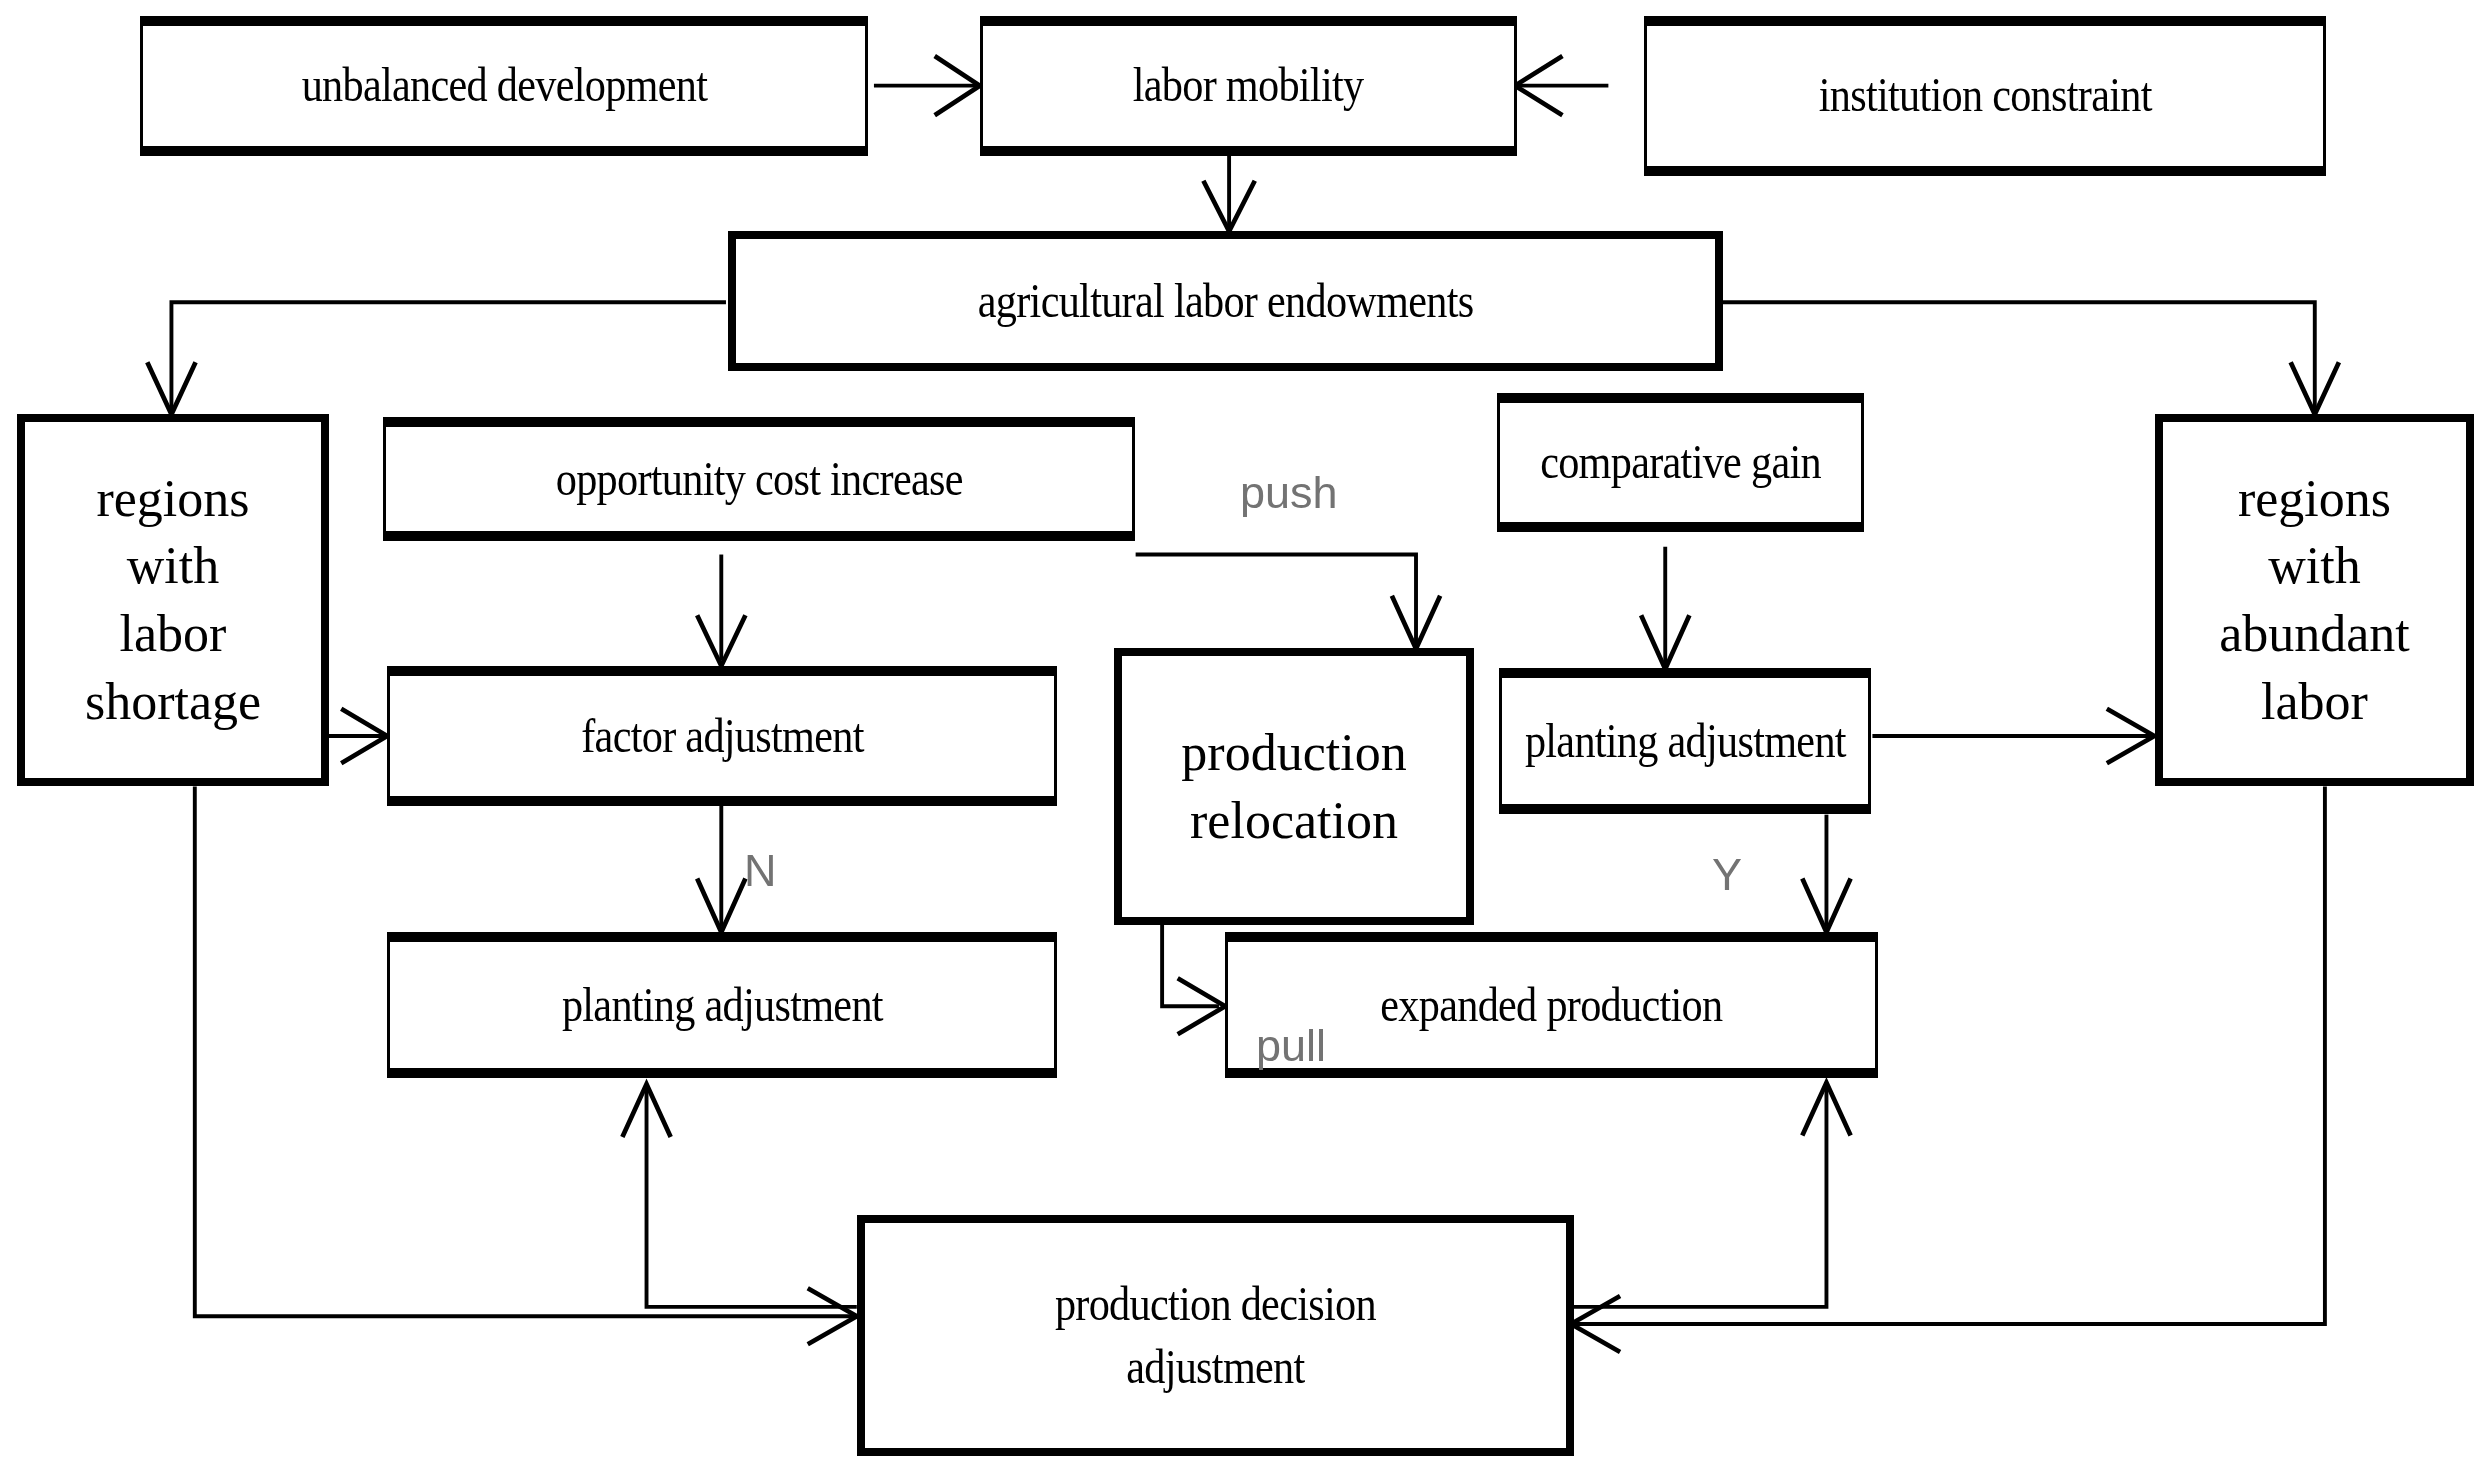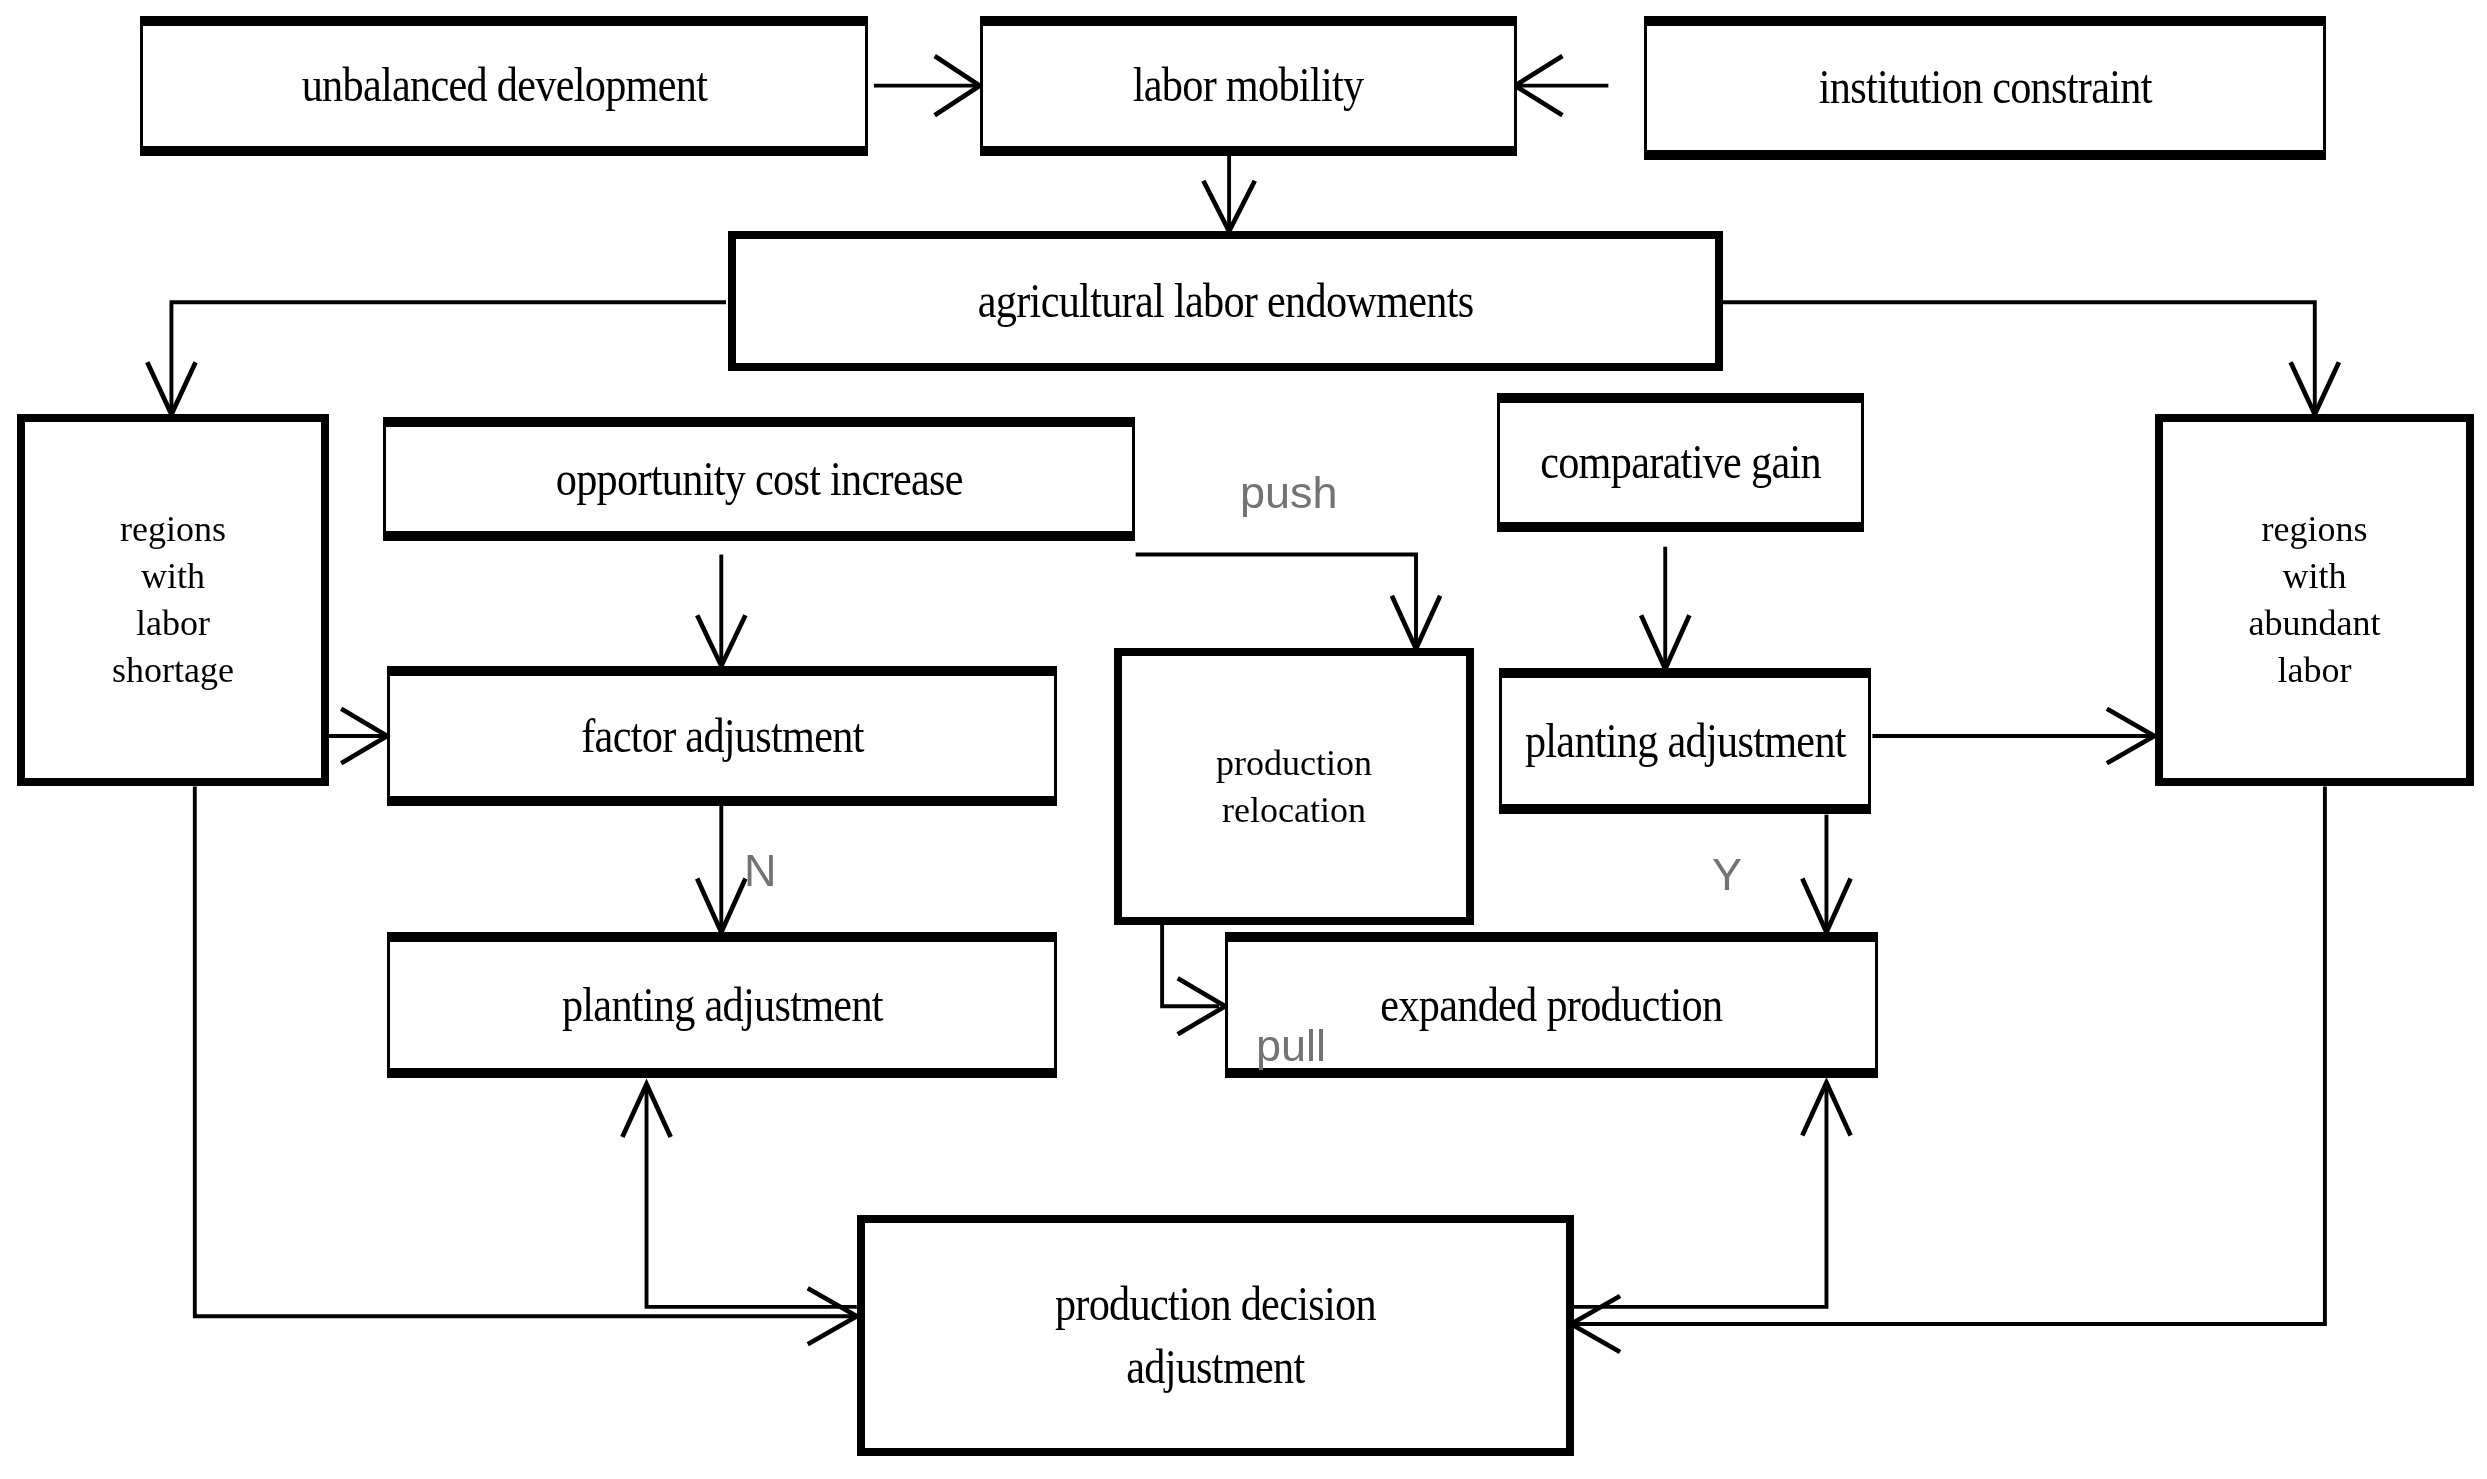--- a/index.html
+++ b/index.html
@@ -31,21 +31,21 @@
     font-family:"Liberation Serif","DejaVu Serif",serif;
     font-size:48px;
     line-height:1.18;
     letter-spacing:-0.8px;
     transform:scaleX(0.88);
     transform-origin:center center;
     white-space:nowrap;
   }
   .label-wide{
     font-family:"Liberation Serif","DejaVu Serif",serif;
-    font-size:36px;
+    font-size:52px;
     line-height:1.30;
     white-space:pre-line;
   }
   .edge-label{
     position:absolute;
     font-family:Liberation Sans, sans-serif;
     font-size:45px;
     color:#737373;
     z-index:3;
     white-space:nowrap;
@@ -113,21 +113,21 @@
   </svg>
 
   <div class="node hrule" style="left:140px;top:15.6px;width:728px;height:140px;">
     <span class="label-cond">unbalanced development</span>
   </div>
 
   <div class="node hrule" style="left:980px;top:15.6px;width:537px;height:140px;">
     <span class="label-cond">labor mobility</span>
   </div>
 
-  <div class="node hrule" style="left:1644px;top:15.6px;width:682px;height:144px;">
+  <div class="node hrule" style="left:1644px;top:15.6px;width:682px;height:160px;">
     <span class="label-cond">institution constraint</span>
   </div>
 
   <div class="node thick" style="left:728px;top:231px;width:995px;height:140px;">
     <span class="label-cond">agricultural labor endowments</span>
   </div>
 
   <div class="node thick" style="left:17px;top:414px;width:312px;height:372px;">
     <span class="label-wide">regions
 with

